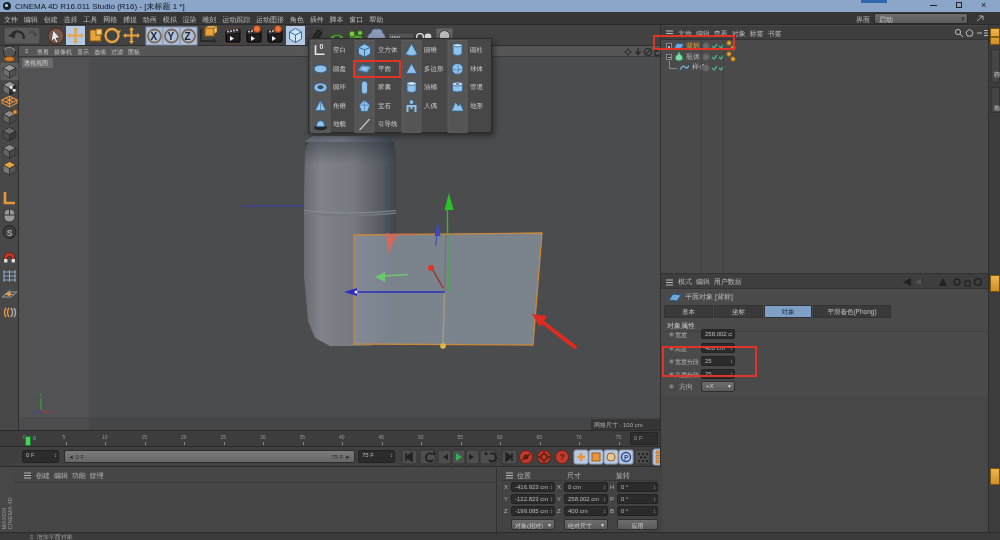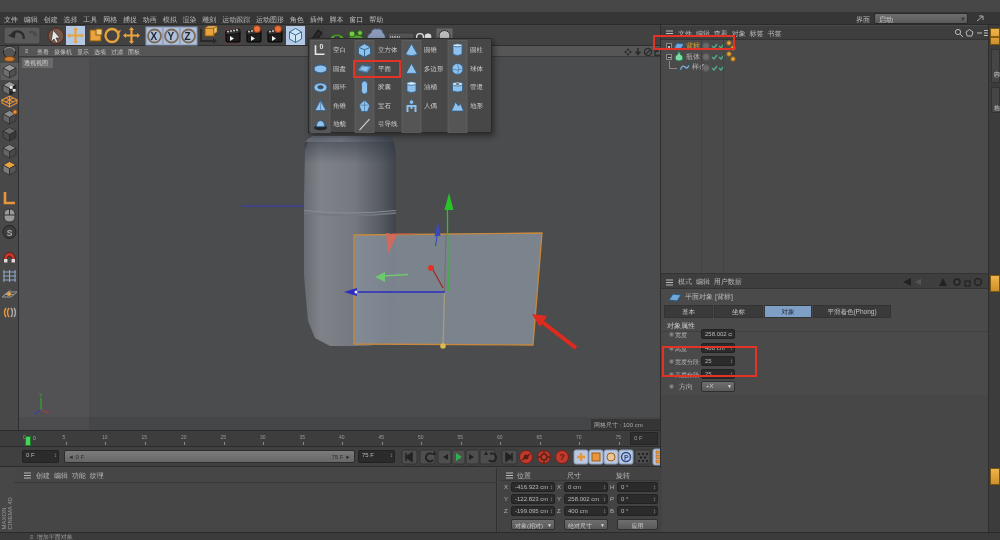--- a/index.html
+++ b/index.html
@@ -10,20 +10,29 @@
 .c6{position:absolute;color:#b0b0b0;font-size:6px;white-space:nowrap;}
 .inp{position:absolute;background:#2b2b2b;border:1px solid #222;border-radius:2px;color:#b9b9b9;font-size:6px;}
 .inp .v{position:absolute;left:3px;top:1px;}
 .inp .sp{position:absolute;right:1px;top:1px;color:#999;font-size:6px;line-height:7px;}
 .btn3d{position:absolute;background:linear-gradient(#6f6f6f,#595959);border:1px solid #2f2f2f;border-radius:2px;color:#c9c9c9;font-size:6px;}
 .redbox{position:absolute;border:2px solid #e23327;z-index:50;}
 </style></head>
 <body>
 <div id="stage">
 
+<div class="abs" id="titlebar" style="left:0;top:0;width:1000px;height:12px;background:#8ba6c9;">
+  <div class="abs" style="left:861px;top:0;width:26px;height:3px;background:#2f66ad;"></div>
+  <div class="abs" style="left:3px;top:2px;width:8px;height:8px;border-radius:50%;background:#16222e;"></div>
+  <div class="abs" style="left:5px;top:4px;width:3px;height:3px;border-radius:50%;background:#cfd8e2;"></div>
+  <div class="abs" style="left:15px;top:1px;font-size:8px;color:#111722;white-space:nowrap;">CINEMA 4D R16.011 Studio (R16) - [未标题 1 *]</div>
+  <div class="abs" style="left:930px;top:5px;width:7px;height:1px;background:#222;"></div>
+  <div class="abs" style="left:956px;top:2px;width:6px;height:6px;border:1px solid #222;"></div>
+  <div class="abs" style="left:981px;top:0px;font-size:9px;color:#222;line-height:11px;">×</div>
+</div>
 
 <div class="abs" id="menubar" style="left:0;top:12px;width:1000px;height:13px;background:#363636;border-bottom:1px solid #2b2b2b;">
   <div class="cjk" id="menuitems" style="left:4px;top:3px;color:#bcbcbc;">文件&nbsp;&nbsp;&nbsp;编辑&nbsp;&nbsp;&nbsp;创建&nbsp;&nbsp;&nbsp;选择&nbsp;&nbsp;&nbsp;工具&nbsp;&nbsp;&nbsp;网格&nbsp;&nbsp;&nbsp;捕捉&nbsp;&nbsp;&nbsp;动画&nbsp;&nbsp;&nbsp;模拟&nbsp;&nbsp;&nbsp;渲染&nbsp;&nbsp;&nbsp;雕刻&nbsp;&nbsp;&nbsp;运动跟踪&nbsp;&nbsp;&nbsp;运动图形&nbsp;&nbsp;&nbsp;角色&nbsp;&nbsp;&nbsp;插件&nbsp;&nbsp;&nbsp;脚本&nbsp;&nbsp;&nbsp;窗口&nbsp;&nbsp;&nbsp;帮助</div>
   <div class="cjk" style="left:856px;top:3px;">界面</div>
   <div class="abs" style="left:874px;top:1px;width:94px;height:11px;background:linear-gradient(#6e6e6e,#5a5a5a);border:1px solid #2a2a2a;border-radius:2px;">
      <span class="cjk" style="left:4px;top:1px;color:#ccc;">启动</span>
      <span style="position:absolute;right:1px;top:2px;color:#3a3a3a;font-size:6px;">▼</span>
   </div>
   <svg class="abs" style="left:975px;top:2px" width="12" height="9">
         <path d="M2 7 L8 2 M8 2 h-4 M8 2 v4" stroke="#aaa" fill="none"></path>

